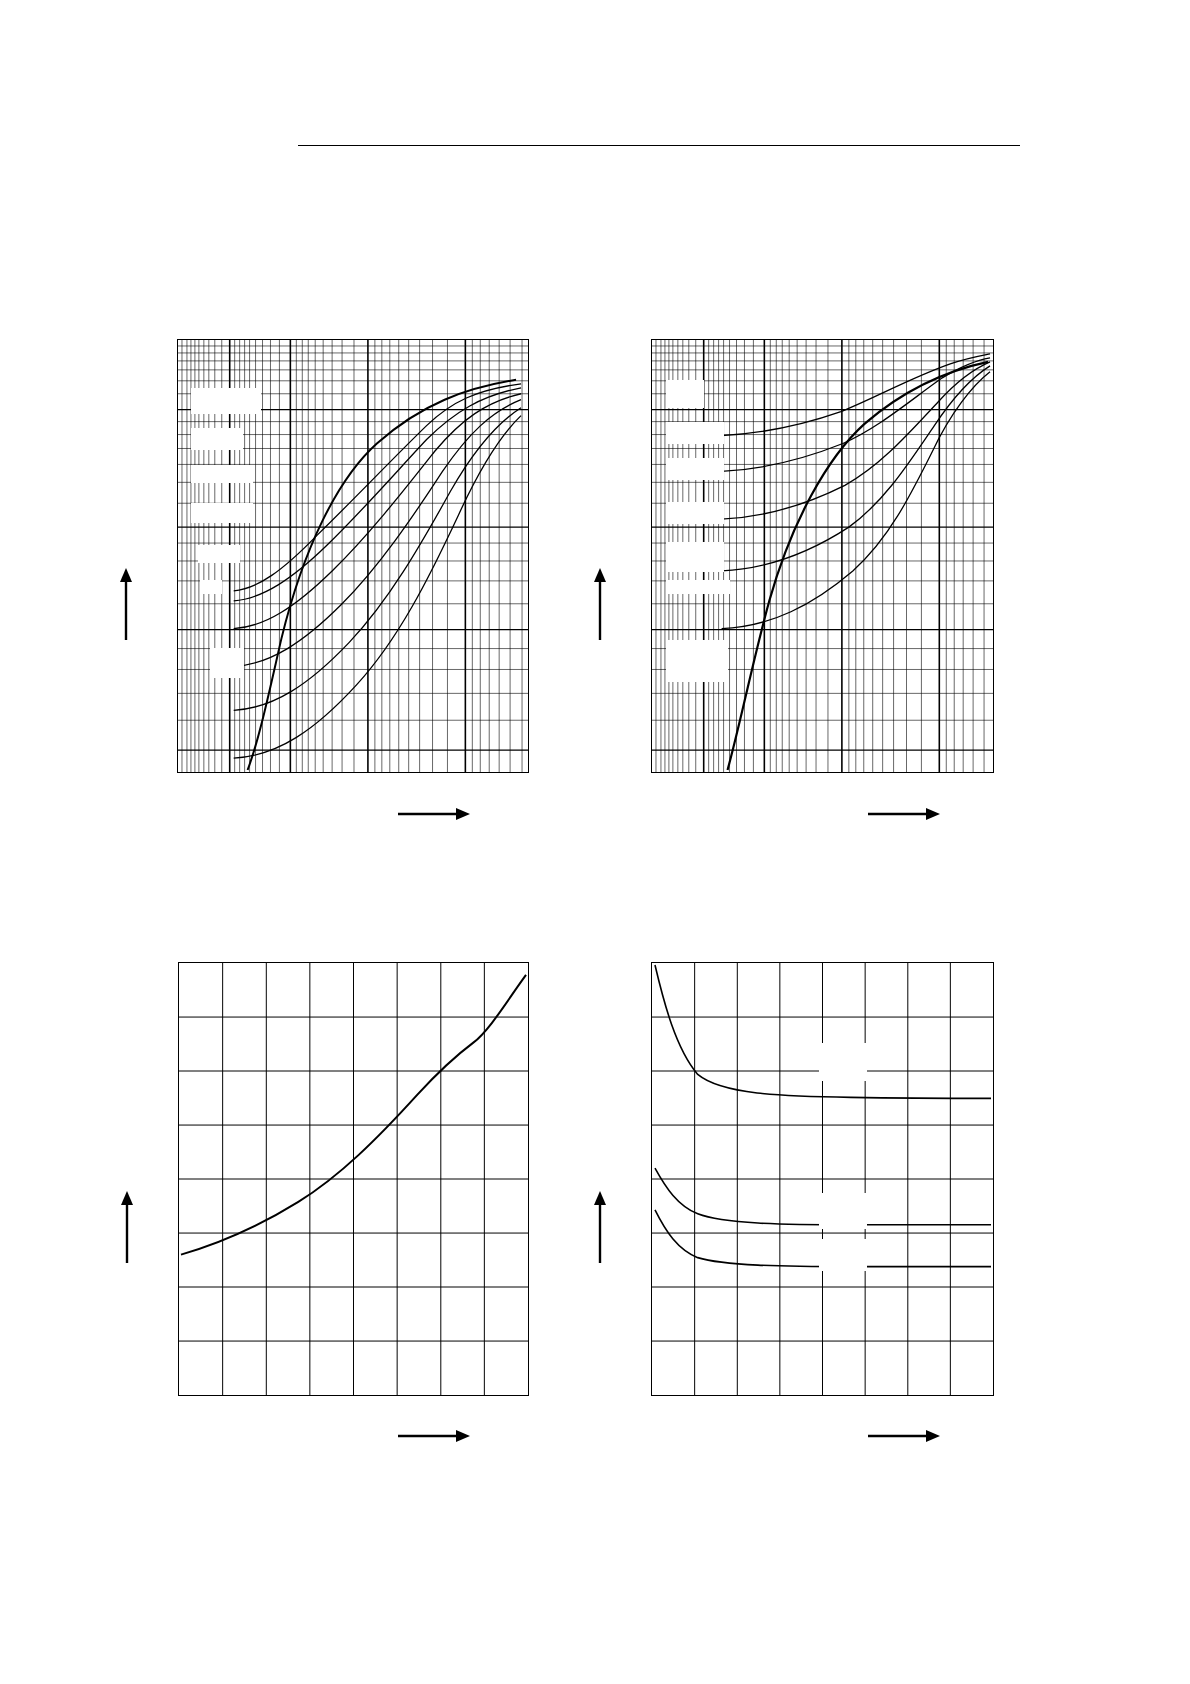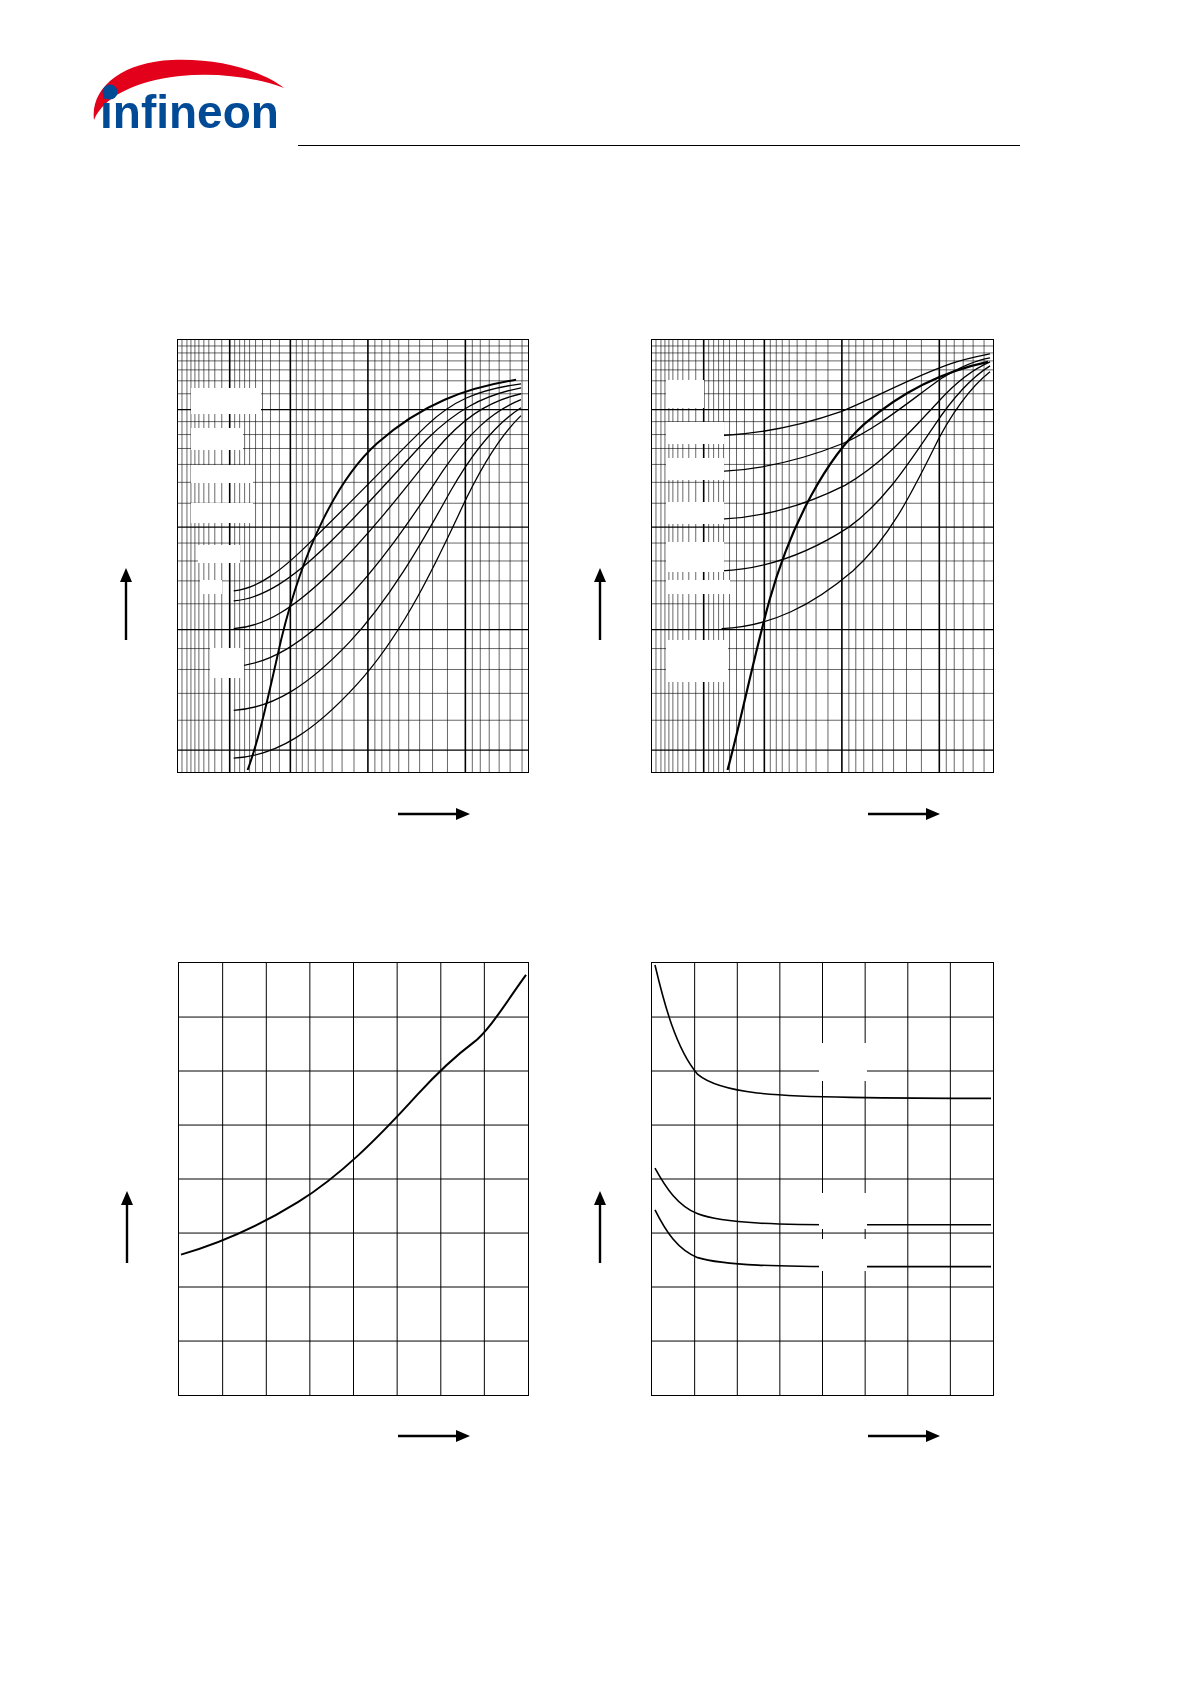--- a/index.html
+++ b/index.html
@@ -70,32 +70,20 @@
   .patch {
     position: absolute;
     background: #ffffff;
   }
 </style>
 </head>
 <body>
 
 <div class="header">
 
-  <div class="logo">
-    <svg viewBox="0 0 210 86" width="210" height="86" xmlns="http://www.w3.org/2000/svg">
-
-      <path d="M6 72 C 2 40, 34 14, 84 12 C 134 10, 176 24, 196 40 C 170 30, 130 24, 92 28 C 48 33, 16 48, 6 72 Z" fill="#e2001a"></path>
-
-      <circle cx="22" cy="44" r="7.5" fill="#004a96"></circle>
-
-      <g fill="#004a96" font-family="Liberation Sans, sans-serif" font-size="46" font-weight="bold">
-        <text x="12" y="80">infineon</text>
-      </g>
-    </svg>
-  </div>
 
   <div class="header-rule"></div>
 </div>
 
 <div class="figure" style="left:0;top:0;width:1190px;height:0;">
 </div>
 
 <div class="plot-box" style="left:177px;top:339px;width:352px;height:434px;">
   <svg class="plot-svg" viewBox="0 0 352 434" preserveAspectRatio="none" xmlns="http://www.w3.org/2000/svg">
     <defs>

